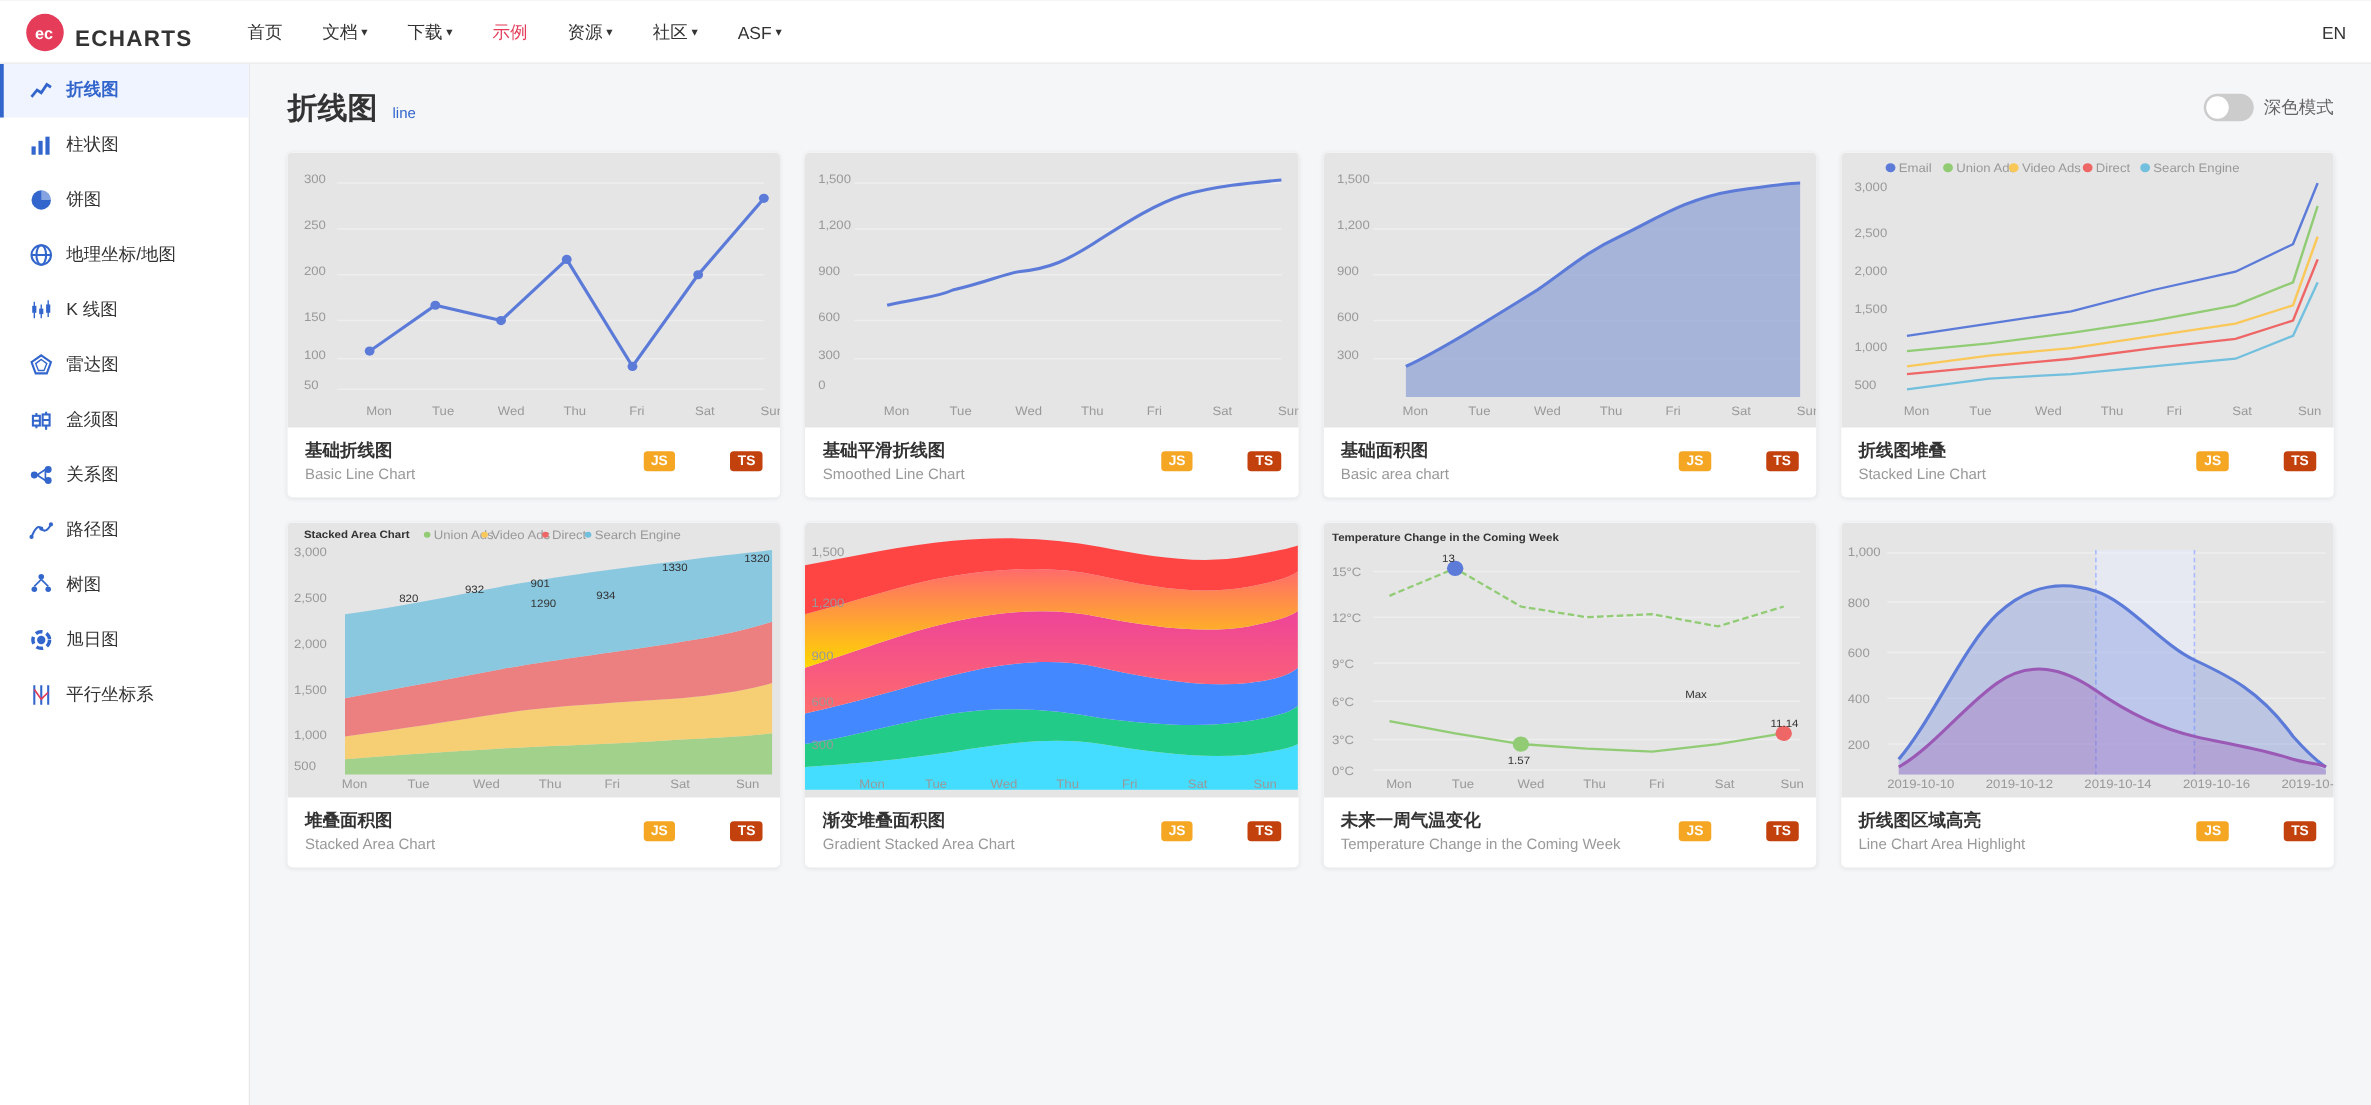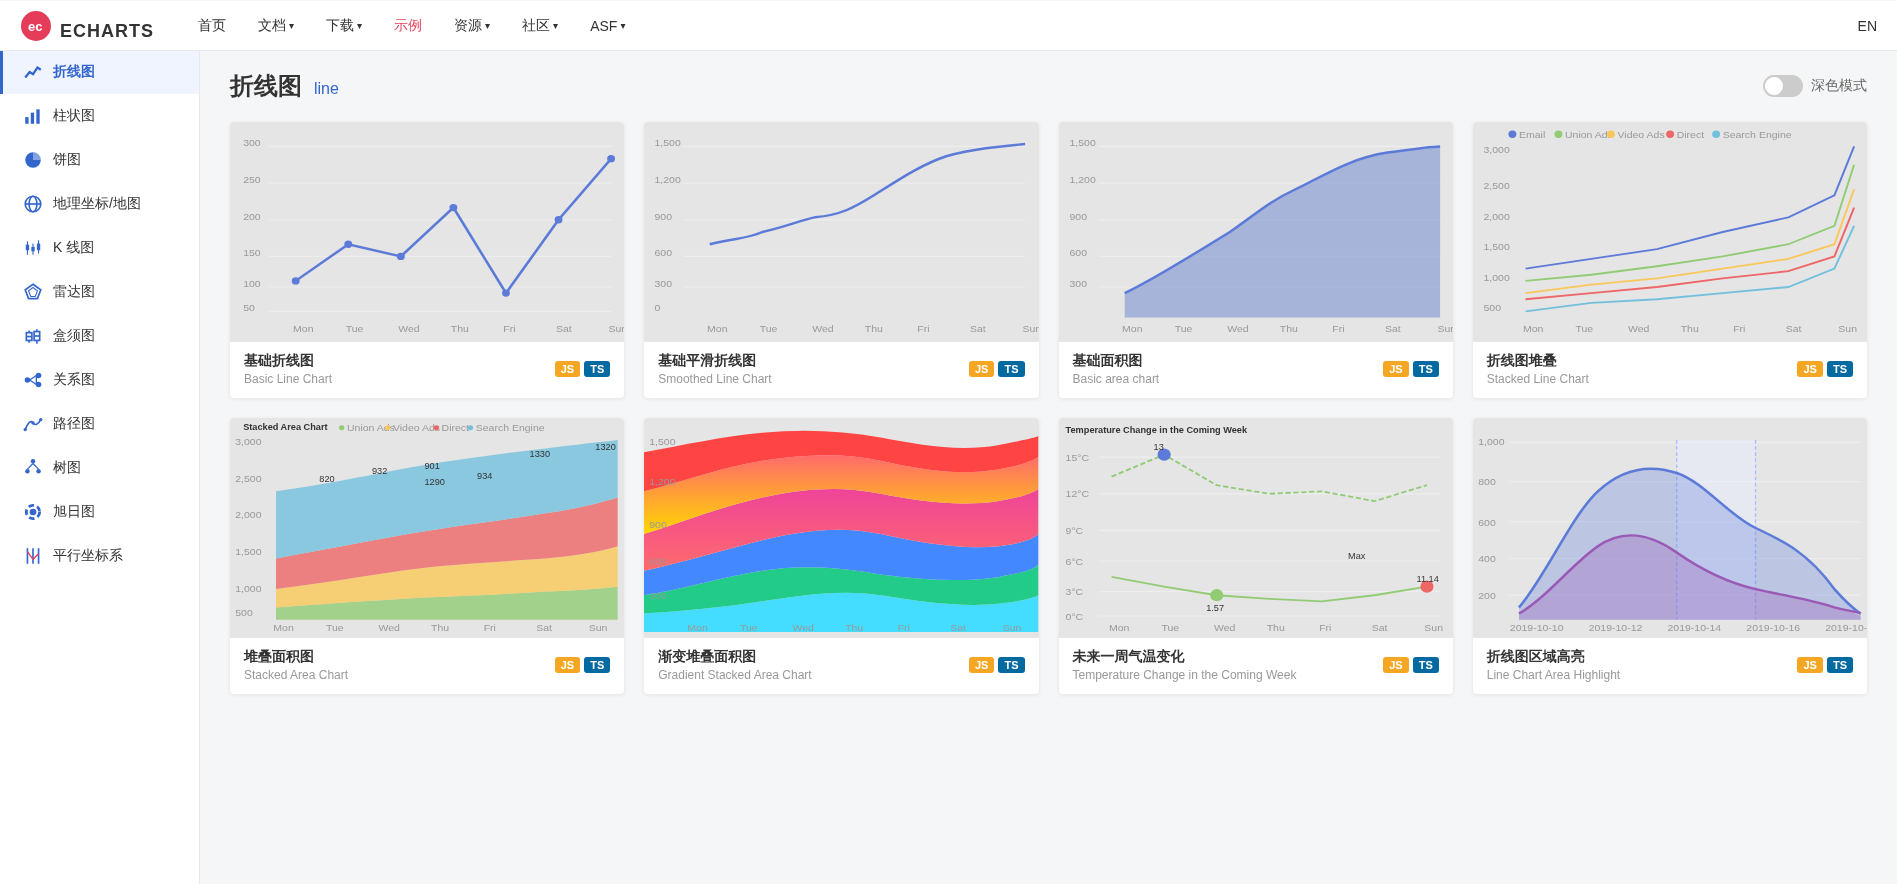--- a/index.html
+++ b/index.html
@@ -121,21 +121,21 @@
       display: flex;
       align-items: baseline;
       gap: 12px;
     }
     .page-title-zh {
       font-size: 24px;
       font-weight: bold;
       color: #333;
     }
     .page-title-en {
-      font-size: 16px;
+      font-size: 12px;
       color: #3366cc;
       text-align: right;
     }
     .dark-mode-toggle {
       display: flex;
       align-items: center;
       gap: 8px;
       font-size: 14px;
       color: #666;
     }
@@ -202,21 +202,21 @@
       padding-left: 32px;
     }
     .badge {
       font-size: 11px;
       font-weight: bold;
       padding: 2px 6px;
       border-radius: 3px;
       color: #fff;
     }
     .badge-js { background: #f5a623; }
-    .badge-ts { background: #0369a1; }
+    .badge-ts { background: #c2410c; margin-left: 40px; }
 
     
     svg { width: 100%; height: 100%; }
 
     
     .axis-label { font-size: 8px; fill: #999; }
   </style>
 </head>
 <body>
 

